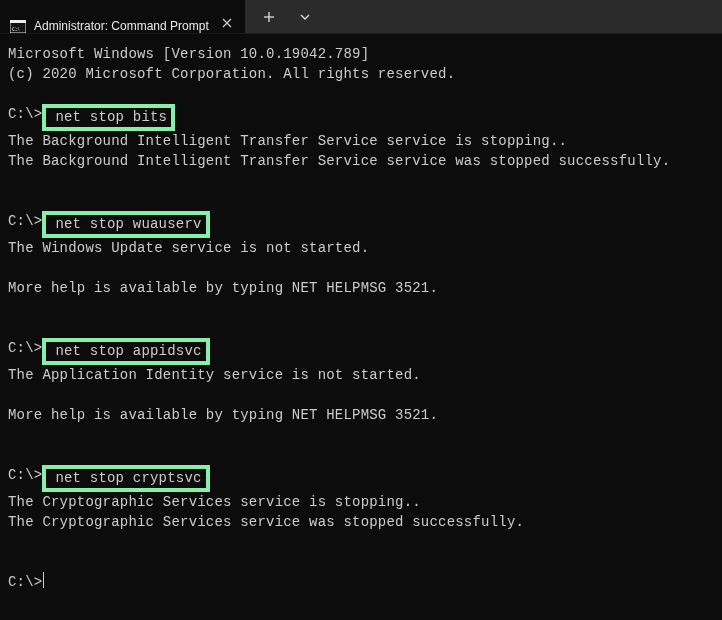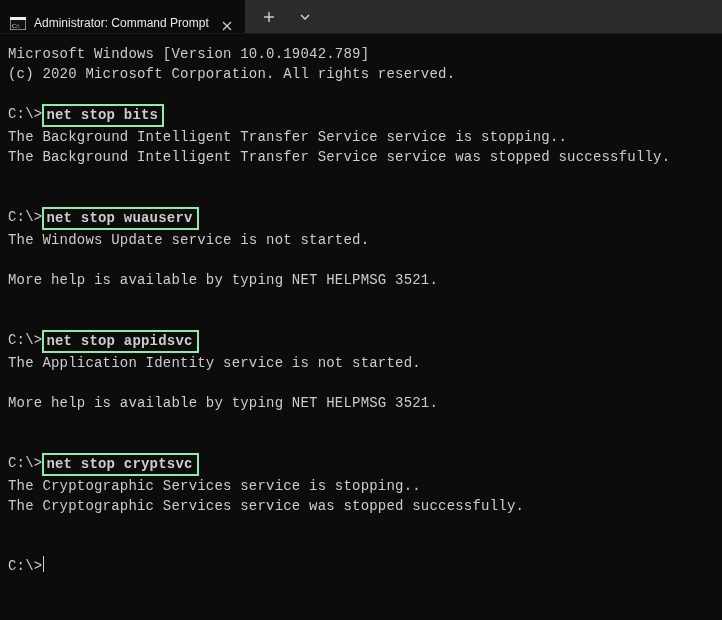--- a/index.html
+++ b/index.html
@@ -17,22 +17,22 @@
     .titlebar {
       height: 34px;
       background: #2b2b2b;
       display: flex;
       align-items: stretch;
       border-bottom: 1px solid #1a1a1a;
     }
     .tab {
       background: #0c0c0c;
       display: flex;
-      align-items: flex-start;
-      padding: 16px 8px 0 10px;
+      align-items: flex-end;
+      padding: 8px 8px 0 10px;
       gap: 8px;
       min-width: 230px;
       border-right: 1px solid #2b2b2b;
     }
     .tab-icon {
       width: 16px;
       height: 14px;
       display: flex;
       align-items: center;
       justify-content: center;
@@ -78,25 +78,24 @@
       padding: 10px 8px 8px 8px;
       white-space: pre;
       line-height: 20px;
       letter-spacing: 0.2px;
       overflow: hidden;
     }
     .line { display: block; min-height: 20px; }
     .prompt-line { display: flex; align-items: flex-start; }
     .prompt { white-space: pre; }
     .cmd-box {
-      border: 2px solid #86efac;
-      padding: 0 4px 1px 2px;
+      border: 4px solid #86efac;
+      padding: 0 4px 1px 9px;
       display: inline-block;
       line-height: 18px;
-      font-weight: bold;
     }
     .cursor {
       display: inline-block;
       width: 1px;
       height: 16px;
       background: #cccccc;
       vertical-align: text-bottom;
       margin-left: 1px;
       animation: blink 1s steps(1) infinite;
     }

